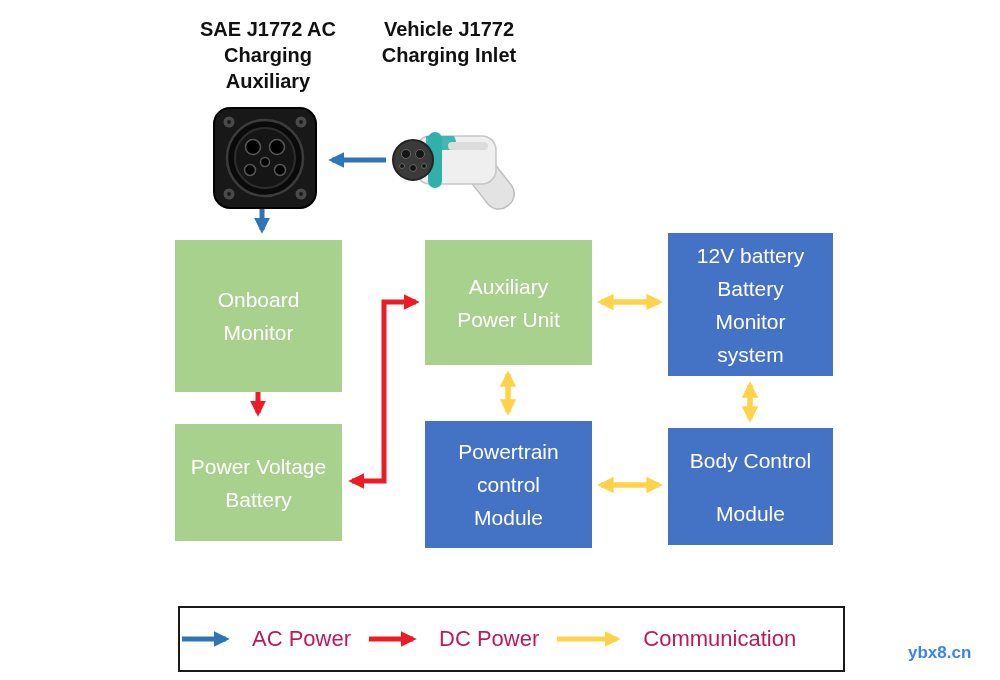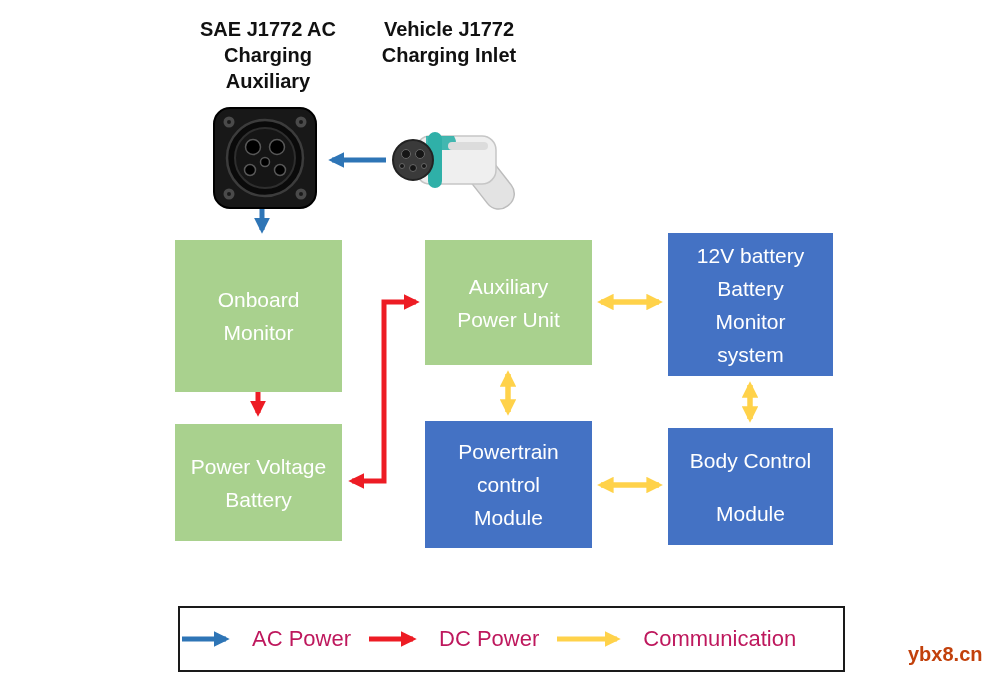--- a/index.html
+++ b/index.html
@@ -32,21 +32,21 @@
   .legend{
     position:absolute;left:178px;top:606px;width:667px;height:66px;
     background:#ffffff;border:2px solid #1a1a1a;box-sizing:border-box;
     display:flex;align-items:center;
     font-size:22px;color:#be185d;
   }
   .legend .lbl{margin-left:8px;white-space:nowrap;}
   .legend .gap{margin-left:16px;}
   .legend svg{display:block;}
   .watermark{
-    position:absolute;left:908px;top:643px;font-size:20px;font-weight:bold;color:#c2410c;
+    position:absolute;left:908px;top:643px;font-size:17px;font-weight:bold;color:#3b82f6;
   }
 </style>
 </head>
 <body>
 
 <div class="canvas">
 
   <svg class="arrow-layer" width="1000" height="680" viewBox="0 0 1000 680">
     <defs>
       <marker id="mB" viewBox="0 0 6 6" refX="4.6" refY="3" markerWidth="3.2" markerHeight="3.2" orient="auto-start-reverse">

